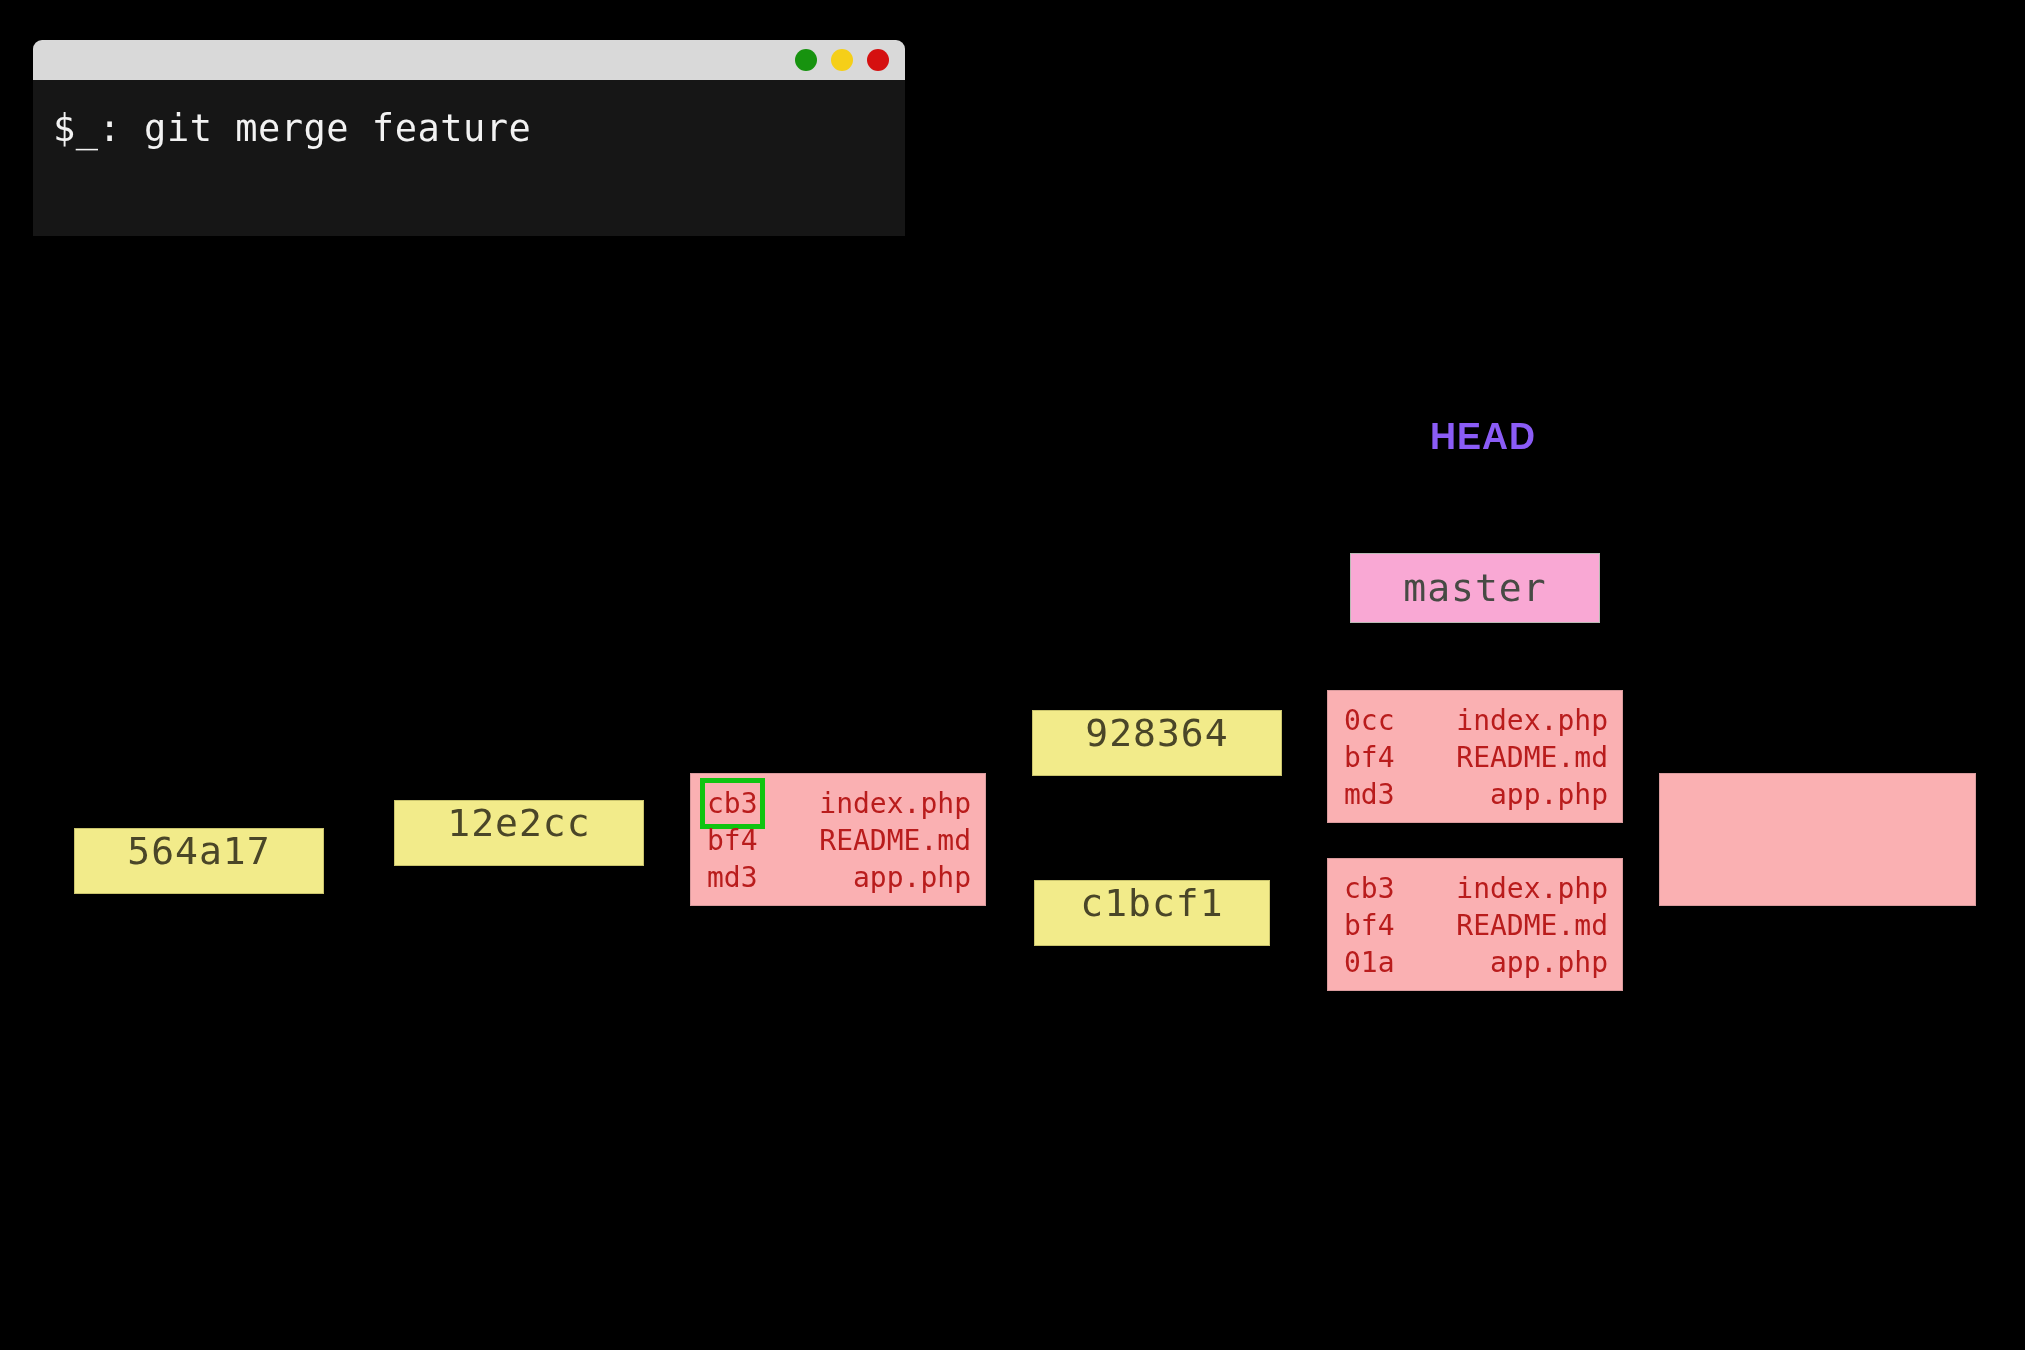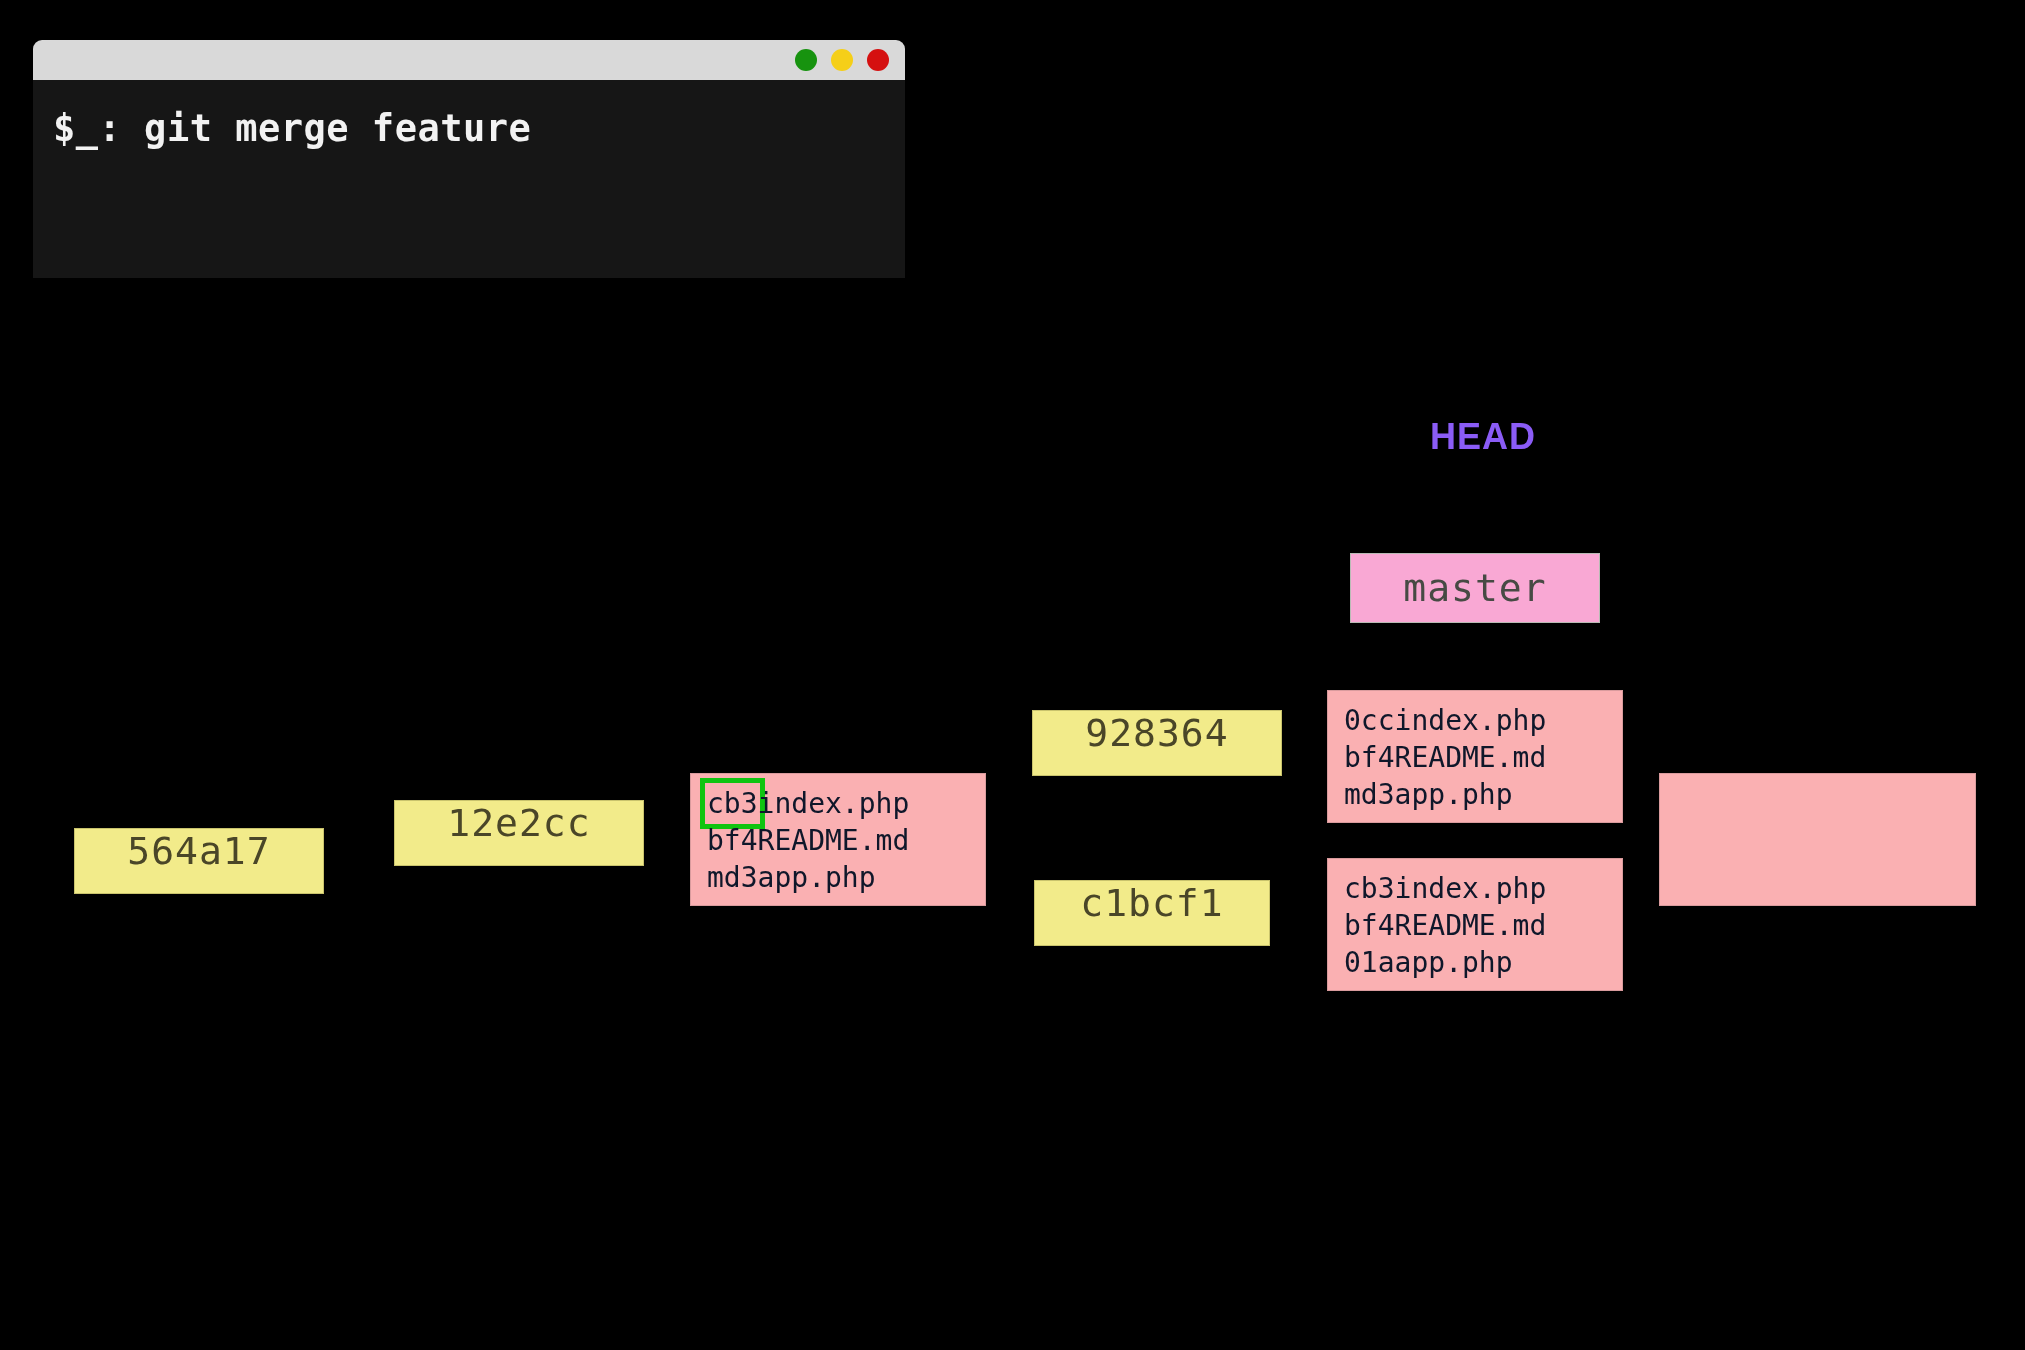--- a/index.html
+++ b/index.html
@@ -47,24 +47,23 @@
   }
   .tl-dot.green  { background: #17930f; }
   .tl-dot.yellow { background: #f5cf18; }
   .tl-dot.red    { background: #d51010; }
 
   #terminal-body {
     position: absolute;
     left: 0;
     top: 40px;
     width: 872px;
-    height: 198px;
+    height: 156px;
     background: #161616;
     box-sizing: border-box;
-    font-weight: bold;
   }
   #terminal-line {
     position: absolute;
     left: 20px;
     top: 27px;
     color: #f2f2f2;
     font-family: "DejaVu Sans Mono", monospace;
     font-size: 37px;
     letter-spacing: 0.5px;
     white-space: pre;
@@ -101,24 +100,25 @@
   
   .tree-box {
     background: #fab0b2;
     border: 1px solid #d99b9d;
     padding: 11px 14px 11px 16px;
     box-sizing: border-box;
   }
   .tree-row {
     display: flex;
     align-items: baseline;
+    justify-content: space-between;
     font-family: "DejaVu Sans Mono", monospace;
     font-size: 28px;
     line-height: 37px;
-    color: #0f172a;
+    color: #b91c1c;
     white-space: pre;
   }
   .tree-row .hash {
     flex: 0 0 auto;
   }
   .tree-row .fname {
     flex: 0 0 auto;
     text-align: right;
   }
   .tree-row .hash.highlight {

